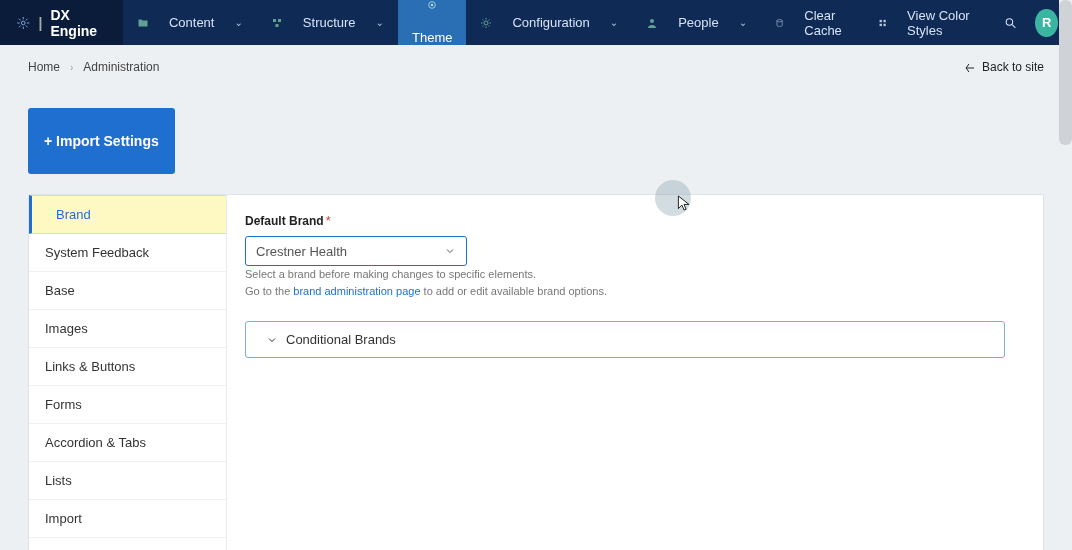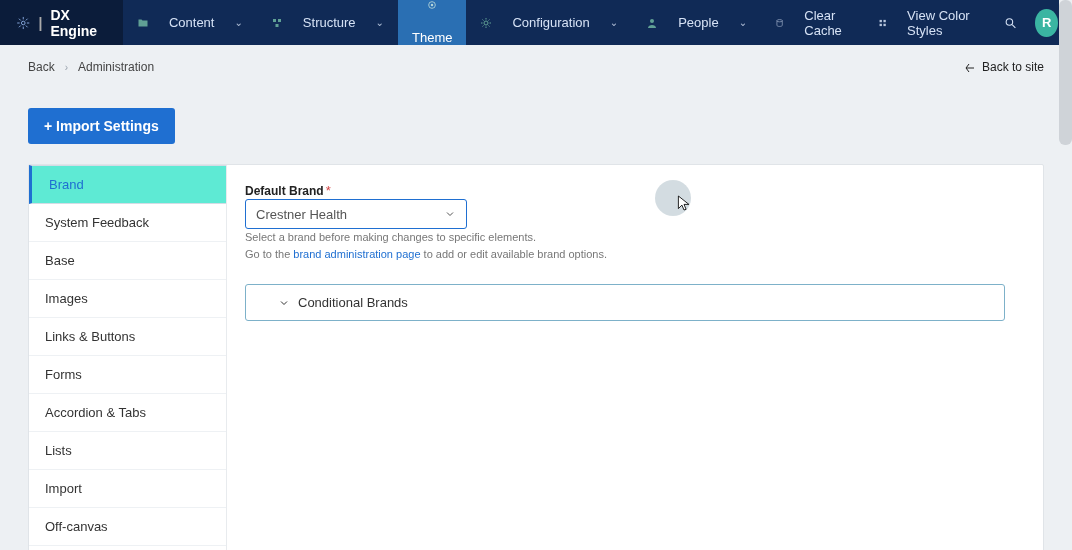--- a/index.html
+++ b/index.html
@@ -66,21 +66,21 @@
   .crumb { cursor:pointer; }
   .crumb-sep { color:#9aa3ad; font-size:10px; }
   .backlink { display:flex; align-items:flex-end; gap:6px; cursor:pointer; font-size:12px; color:#222;}
   .backlink svg { width:12px; height:12px; }
   
   .page {
     position:absolute; left:28px; right:28px; top:108px; bottom:0;
   }
   .import-btn {
     background:#1f6fd1; color:#fff; border:none;
-    padding: 10px 16px; font-size:14px; font-weight:600;
+    padding: 25px 16px; font-size:14px; font-weight:600;
     border-radius:3px; cursor:pointer;
   }
   .card {
     margin-top: 20px;
     background:#fff;
     border:1px solid #e0e4e8;
     border-radius:2px;
     display:flex;
     min-height: 400px;
   }
@@ -93,49 +93,49 @@
     font-size:13px;
     color:#333;
     border-bottom:1px solid #eef1f4;
     cursor:pointer;
   }
   .tab.active {
     color:#1f6fd1;
     border-left:3px solid #1f6fd1;
     border-bottom:1px solid #d3dce5;
     border-top:1px solid #d3dce5;
-    padding-left:17px;
-    background:#5eead4;
+    padding-left:24px;
+    background:#fef9c3;
   }
   .content {
     flex:1;
     padding: 18px 18px 18px 18px;
     position:relative;
   }
   .field-label { font-size:12px; font-weight:600; color:#222; }
   .req { color:#d24545; margin-left:2px;}
   .select {
-    margin-top:1px;
+    margin-top:8px;
     width:222px; height:30px;
     border:1px solid #1f6fd1;
     border-radius:3px;
     display:flex; align-items:center; justify-content:space-between;
     padding:0 10px; font-size:13px; color:#555;
     cursor:pointer;
   }
   .select svg{width:12px;height:12px;color:#555;}
   .help {
     font-size:11px; color:#777; line-height:1.5;
   }
   .help a{ color:#1f6fd1; text-decoration:none;}
   .accordion {
     margin-top:22px;
     border:1px solid #7db1c9;
     border-radius:3px;
-    padding:10px 32px;
+    padding:10px 20px;
     display:flex; align-items:center; gap:8px;
     font-size:13px; color:#333;
     cursor:pointer;
     max-width: 760px;
   }
   .accordion svg{width:12px;height:12px;}
   
   .cursor-ind {
     position:absolute;
     left: 655px; top: 180px;
@@ -244,21 +244,21 @@
         <line x1="15" y1="15" x2="21" y2="21" stroke="currentColor" stroke-width="2"></line>
       </svg>
     <div class="avatar">
       <span>R</span>
     </div>
   </div>
 </div>
 
 <div class="subbar">
   <div class="crumbs">
-    <span class="crumb">Back</span>
+    <span class="crumb">Home</span>
     <span class="crumb-sep">›</span>
     <span class="crumb">Administration</span>
   </div>
   <div class="backlink">
     <svg viewBox="0 0 24 24">
         <path d="M10 4l-6 8 6 8M4 12h16" fill="none" stroke="#222" stroke-width="2"></path>
       </svg>
     <span>Back to site</span>
   </div>
 </div>

